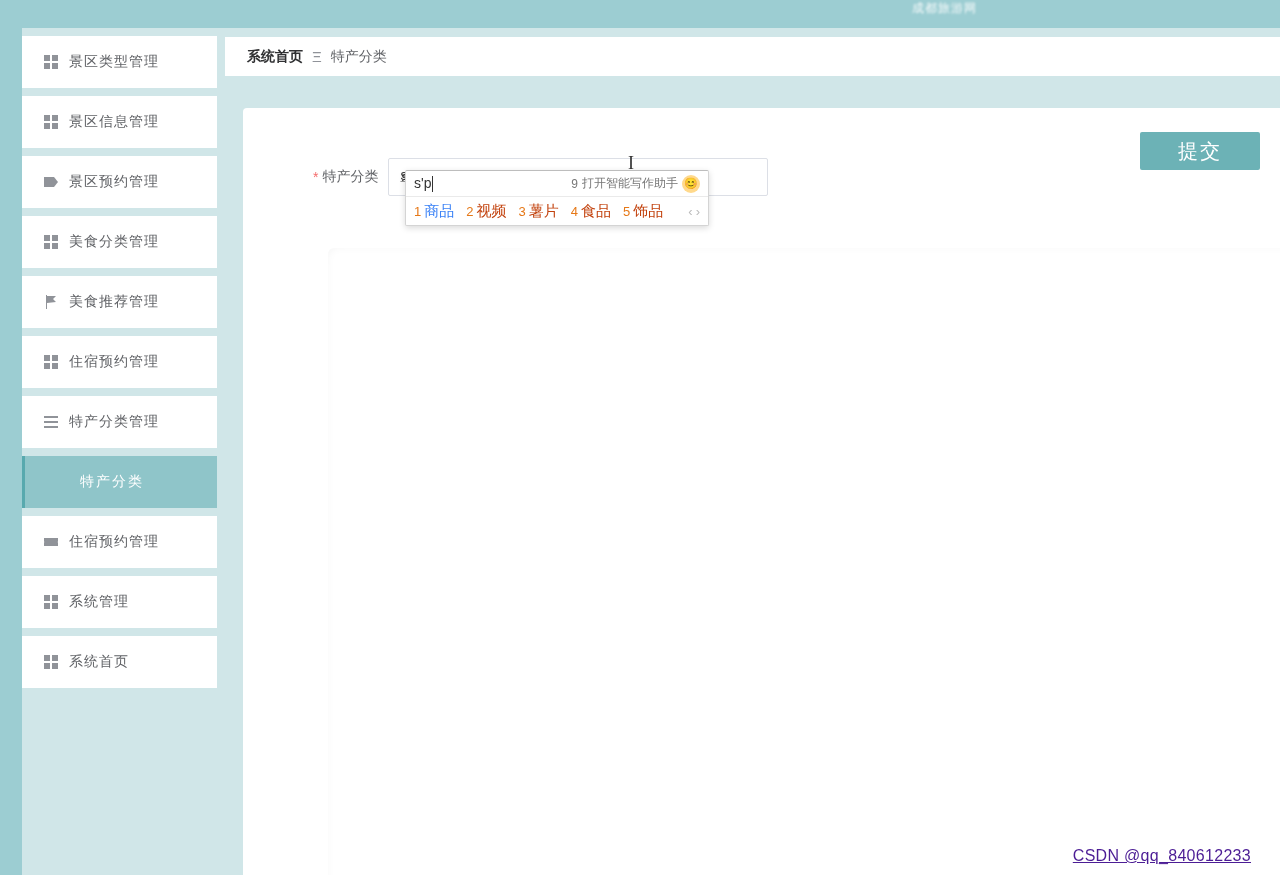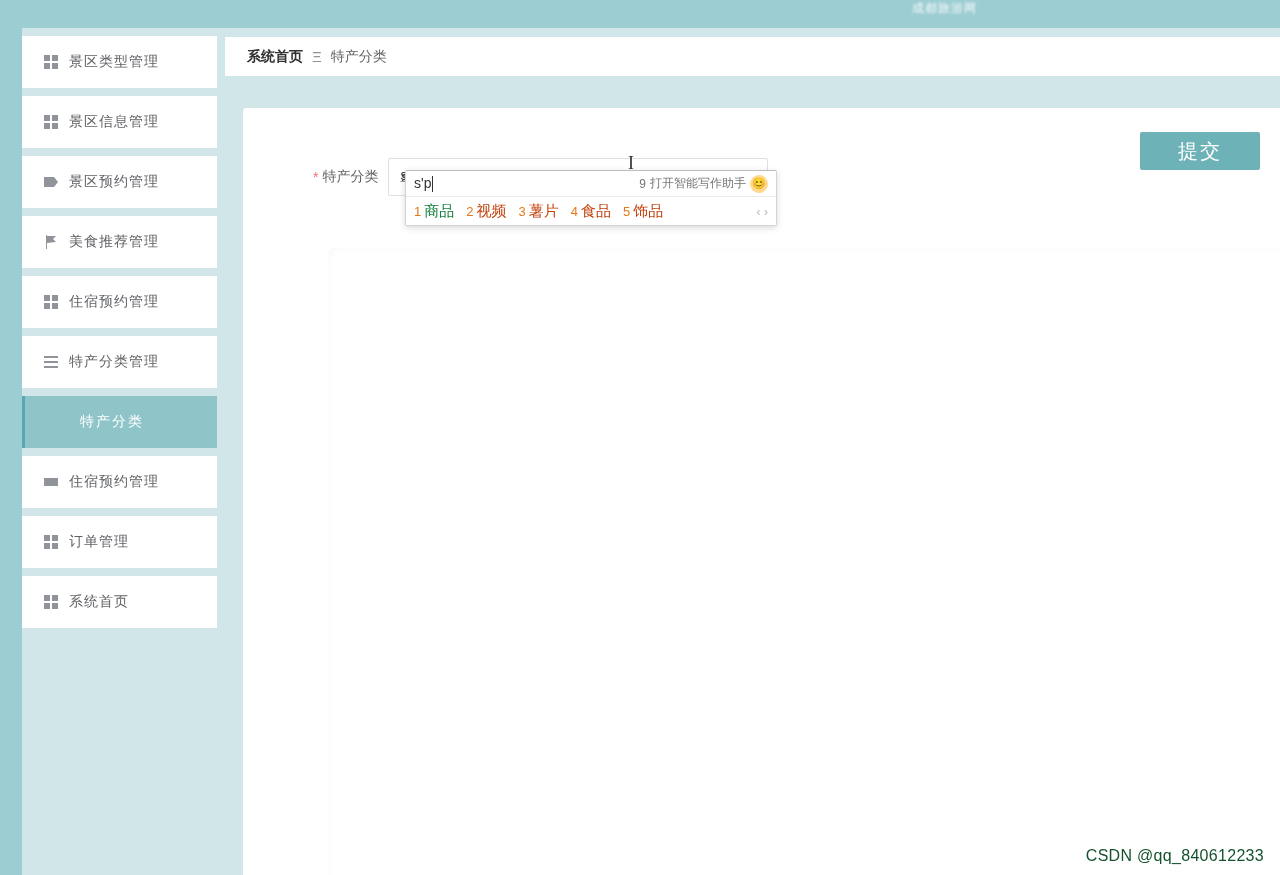--- a/index.html
+++ b/index.html
@@ -149,21 +149,21 @@
       top: 140px;
       bottom: 0;
       background: #ffffff;
       border-radius: 6px 0 0 0;
       box-shadow: inset 6px 6px 10px -8px rgba(0,0,0,0.05);
     }
     .ime {
       position: absolute;
       left: 405px;
       top: 170px;
-      width: 372px;
+      width: 304px;
       background: #ffffff;
       border: 1px solid #d4d4d4;
       border-top-color: #bdbdbd;
       border-radius: 2px;
       box-shadow: 0 2px 6px rgba(0,0,0,0.15);
       z-index: 50;
       font-size: 14px;
     }
     .ime-top {
       display: flex;
@@ -190,32 +190,33 @@
     }
     .ime-cands {
       display: flex;
       align-items: center;
       gap: 12px;
       height: 28px;
       padding: 0 8px;
     }
     .cand { font-size: 15px; display:flex; gap:3px; align-items:baseline;}
     .cand .num { color: #e67817; font-size: 13px; }
-    .cand.first .txt { color: #15803d; }
+    .cand.first .txt { color: #3b82f6; }
     .cand .txt { color: #c2410c; }
     .ime-nav { color: #bbb; display:flex; gap:3px; margin-left:auto;}
     .ime-nav span { cursor:pointer; font-size: 13px;}
     .watermark {
       position: absolute;
-      right: 16px;
+      right: 29px;
       bottom: 10px;
-      color: #14532d;
+      color: #4c1d95;
       font-size: 16px;
       font-family: Arial, sans-serif;
       letter-spacing: 0.3px;
+      text-decoration: underline;
     }
     .cursor-i {
       position:absolute;
       left: 628px;
       top: 153px;
       font-size: 18px;
       color: #333;
       z-index: 60;
       pointer-events: none;
       font-family: serif;
@@ -256,20 +257,31 @@
       <span class="icon">
         <svg viewBox="0 0 14 14" fill="currentColor">
           <path d="M0 2h10l4 5-4 5H0V2z"></path>
         </svg>
       </span>
       <span class="label">景区预约管理</span>
     </div>
     <div class="sidebar-item">
       <span class="icon">
         <svg viewBox="0 0 14 14" fill="currentColor">
+          <rect x="0" y="0" width="6" height="6"></rect>
+          <rect x="8" y="0" width="6" height="6"></rect>
+          <rect x="0" y="8" width="6" height="6"></rect>
+          <rect x="8" y="8" width="6" height="6"></rect>
+        </svg>
+      </span>
+      <span class="label">美食分类管理</span>
+    </div>
+    <div class="sidebar-item">
+      <span class="icon">
+        <svg viewBox="0 0 14 14" fill="currentColor">
           <path d="M2 0v14h1V8l9-1-3-3 3-3H3V0z"></path>
         </svg>
       </span>
       <span class="label">美食推荐管理</span>
     </div>
     <div class="sidebar-item">
       <span class="icon">
         <svg viewBox="0 0 14 14" fill="currentColor">
           <rect x="0" y="0" width="6" height="6"></rect>
           <rect x="8" y="0" width="6" height="6"></rect>
@@ -302,21 +314,21 @@
     </div>
     <div class="sidebar-item">
       <span class="icon">
         <svg viewBox="0 0 14 14" fill="currentColor">
           <rect x="0" y="0" width="6" height="6"></rect>
           <rect x="8" y="0" width="6" height="6"></rect>
           <rect x="0" y="8" width="6" height="6"></rect>
           <rect x="8" y="8" width="6" height="6"></rect>
         </svg>
       </span>
-      <span class="label">订单管理</span>
+      <span class="label">系统管理</span>
     </div>
     <div class="sidebar-item">
       <span class="icon">
         <svg viewBox="0 0 14 14" fill="currentColor">
           <rect x="0" y="0" width="6" height="6"></rect>
           <rect x="8" y="0" width="6" height="6"></rect>
           <rect x="0" y="8" width="6" height="6"></rect>
           <rect x="8" y="8" width="6" height="6"></rect>
         </svg>
       </span>

